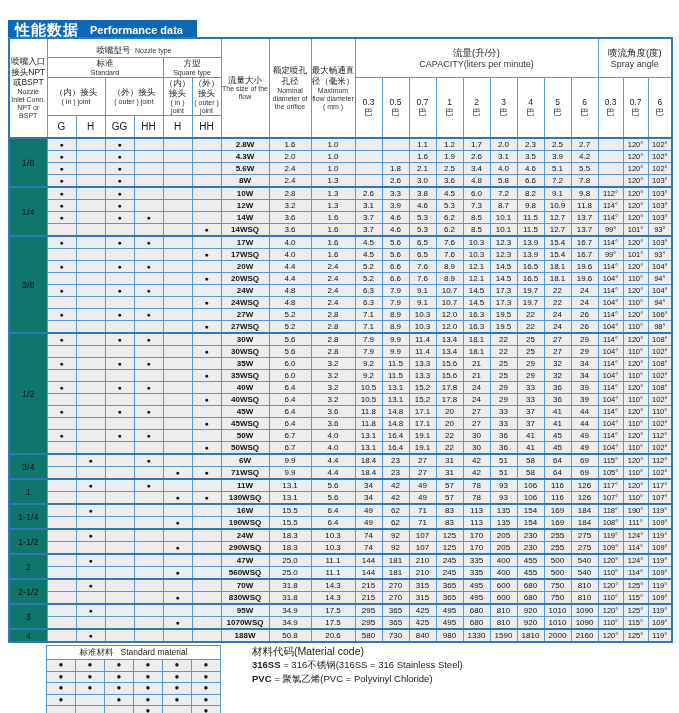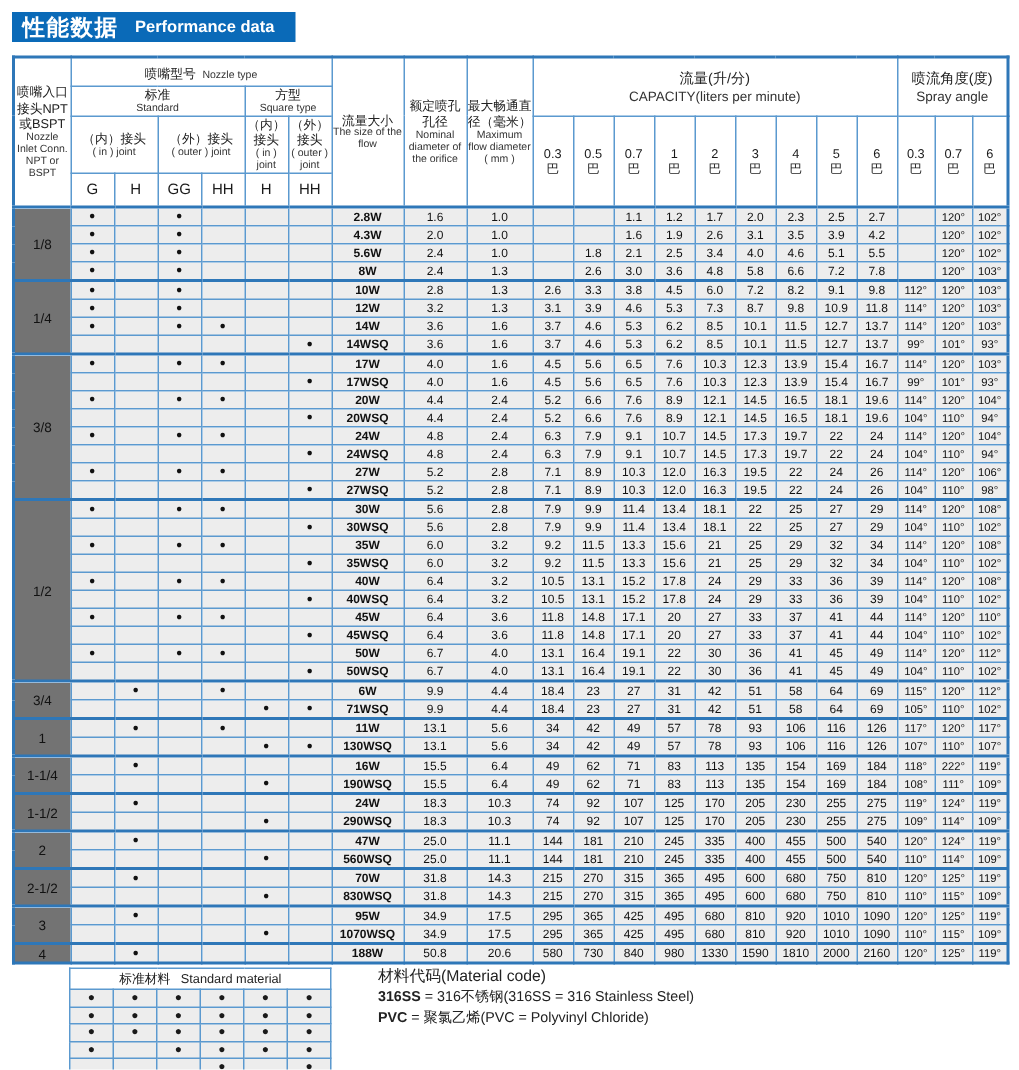--- a/index.html
+++ b/index.html
@@ -1,38 +1,38 @@
 <!DOCTYPE html>
 <html><head>
 <meta charset="utf-8">
 <style>
   html,body{margin:0;padding:0;background:#fff;}
   body{width:679px;height:713px;position:relative;font-family:"Liberation Sans",sans-serif;color:#1a1a1a;overflow:hidden;}
 
-  .title-bar{position:absolute;left:8px;top:8px;height:20px;background:#0a6ab8;color:#fff;
+  .title-bar{position:absolute;left:8px;top:20px;height:20px;background:#0a6ab8;color:#fff;
     display:flex;align-items:center;gap:11px;padding:0 14px 0 7px;}
   .title-cn{font-size:15px;font-weight:bold;letter-spacing:1px;}
   .title-en{font-size:11px;font-weight:bold;}
 
   table.perf{position:absolute;left:8px;top:37px;border-collapse:collapse;table-layout:fixed;width:663px;
     border:2px solid #2e77b8;}
   table.perf th,table.perf td{border:1px solid #5b99cf;padding:0;text-align:center;vertical-align:middle;overflow:hidden;}
   table.perf thead th{background:#fff;font-weight:normal;border-bottom:1px solid #5b99cf;}
   table.perf thead tr.hdr-bottom th{border-bottom:2px solid #2e77b8;}
   .cn{display:block;font-size:8.5px;line-height:1.25;color:#222;}
   .en{display:block;font-size:7px;line-height:1.15;color:#333;}
   .cn.big{font-size:9.5px;}
   .en.big{font-size:9px;}
   th.letter{font-size:10px;font-weight:bold;height:21px;}
   th.pressure{font-size:8.5px;line-height:1.2;vertical-align:bottom;padding-bottom:2px;}
   th.wrapcol .cn{word-break:break-all;padding:0 1px;}
 
   table.perf tbody td{background:#ededed;font-size:8px;height:11px;line-height:10px;color:#111;
     border-top:1px solid #aec9e6;}
-  table.perf tbody td.size-cell{background:#737373;font-size:9px;}
+  table.perf tbody td.size-cell{background:#0f766e;font-size:9px;}
   table.perf tbody td.model-cell{font-weight:bold;}
   table.perf tbody td.angle-cell{font-size:7.5px;}
   table.perf tbody tr.group-start td{border-top:2px solid #2e77b8;}
   table.perf tbody td.dot-cell{font-size:7px;}
 
   table.mat{position:absolute;left:46px;top:645px;border-collapse:collapse;table-layout:fixed;width:174px;
     border:1px solid #5b99cf;}
   table.mat th,table.mat td{border:1px solid #5b99cf;padding:0;text-align:center;}
   table.mat th{background:#fff;font-weight:normal;font-size:8.5px;height:13px;}
   table.mat th .en-inline{font-size:8.5px;color:#222;}
@@ -867,21 +867,21 @@
         <td>49</td>
         <td>62</td>
         <td>71</td>
         <td>83</td>
         <td>113</td>
         <td>135</td>
         <td>154</td>
         <td>169</td>
         <td>184</td>
         <td class="angle-cell">118°</td>
-        <td class="angle-cell">222°</td>
+        <td class="angle-cell">190°</td>
         <td class="angle-cell">119°</td>
       </tr>
       <tr>
         <td class="dot-cell"></td>
         <td class="dot-cell"></td>
         <td class="dot-cell"></td>
         <td class="dot-cell"></td>
         <td class="dot-cell">●</td>
         <td class="dot-cell"></td>
         <td class="model-cell">190WSQ</td>

